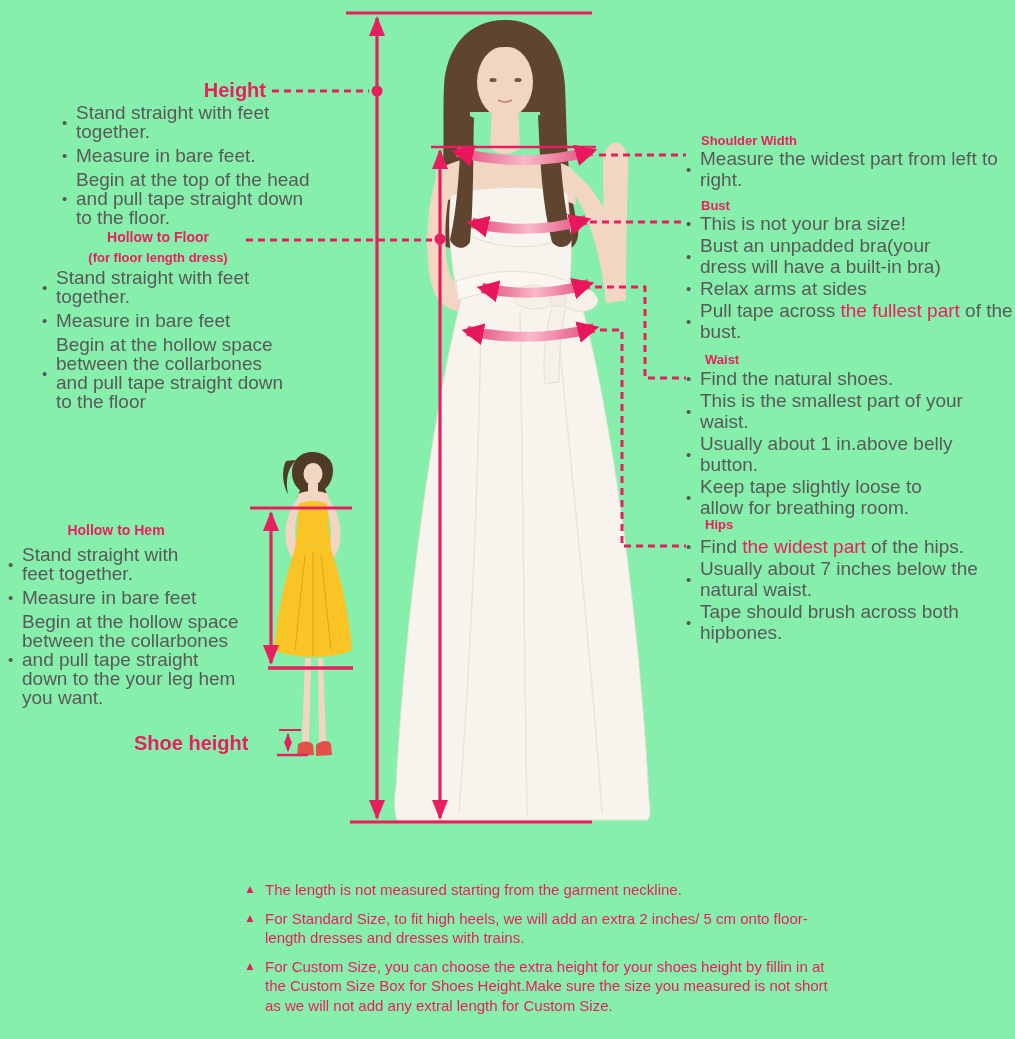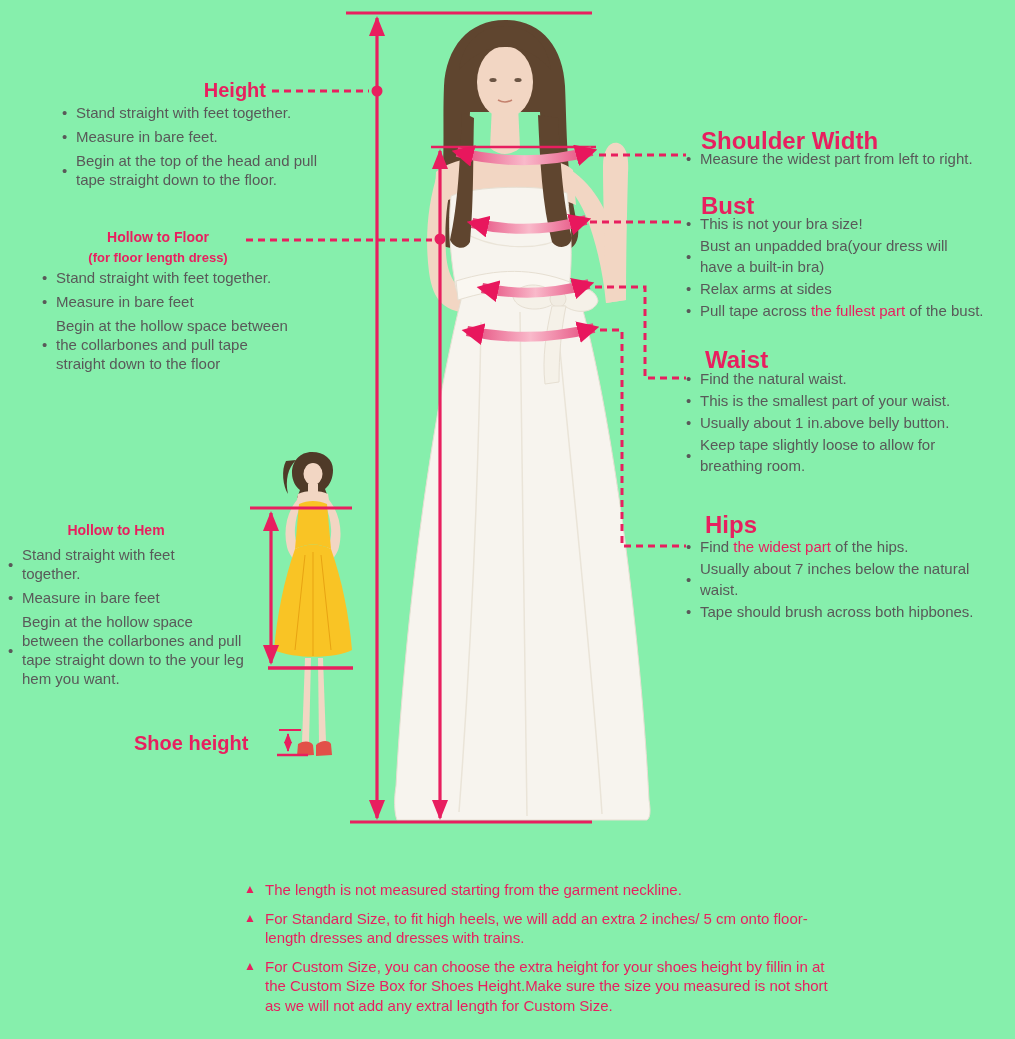--- a/index.html
+++ b/index.html
@@ -8,23 +8,23 @@
     --dress-white:#F7F4EE; --dress-yellow:#F9C425;
     --skin:#F2D6C3; --hair:#5F452F; --shoe-red:#E25048;
   }
   html,body{margin:0;padding:0;background:#fff;}
   #canvas{position:relative;width:1015px;height:1039px;background:#86efac;overflow:hidden;
           font-family:"Liberation Sans","DejaVu Sans",sans-serif;}
   #gfx{position:absolute;left:0;top:0;}
   .abs{position:absolute;}
   .sec-title{color:var(--accent);font-weight:bold;font-size:20px;line-height:21px;white-space:nowrap;}
   .sec-title.big{font-size:14px;}
-  .sec-title.right-t{font-size:24px;}
+  .sec-title.right-t{font-size:13px;}
   .sec-sub{color:var(--accent);font-weight:bold;font-size:13px;line-height:15px;white-space:nowrap;}
-  ul.bullets{list-style:none;margin:0;padding:0;color:var(--body-text);font-size:15px;}
+  ul.bullets{list-style:none;margin:0;padding:0;color:var(--body-text);font-size:19px;}
   ul.bullets li{display:flex;align-items:center;margin:0 0 5px 0;line-height:19px;}
   ul.bullets li::before{content:"\2022";flex:0 0 14px;width:14px;color:var(--body-text);
                         font-size:15px;align-self:center;}
   ul.bullets.rightcol li{line-height:21px;margin:0 0 1px 0;}
   .em{color:var(--accent);}
   .bt{display:inline;}
   .w300{width:300px;} .w255{width:255px;} .w260{width:260px;} .w285{width:285px;} .w320{width:320px;}
   .w248{width:248px;} .w240{width:240px;} .w230{width:230px;} .w185{width:185px;} .w222{width:222px;}
   .center{text-align:center;}
   .right-align{text-align:right;}
@@ -197,21 +197,21 @@
         <span class="bt w300">Relax arms at sides</span>
       </li>
     <li>
         <span class="bt w320"><span>Pull tape across </span><span class="em">the fullest part</span><span> of the bust.</span></span>
       </li>
   </ul>
 
   <div class="abs sec-title right-t" style="left:705px;top:349px;">Waist</div>
   <ul class="bullets rightcol abs" style="left:686px;top:368px;width:330px;">
     <li>
-        <span class="bt w300">Find the natural waist.</span>
+        <span class="bt w300">Find the natural shoes.</span>
       </li>
     <li>
         <span class="bt w300">This is the smallest part of your waist.</span>
       </li>
     <li>
         <span class="bt w300">Usually about 1 in.above belly button.</span>
       </li>
     <li>
         <span class="bt w260">Keep tape slightly loose to allow for breathing room.</span>
       </li>

